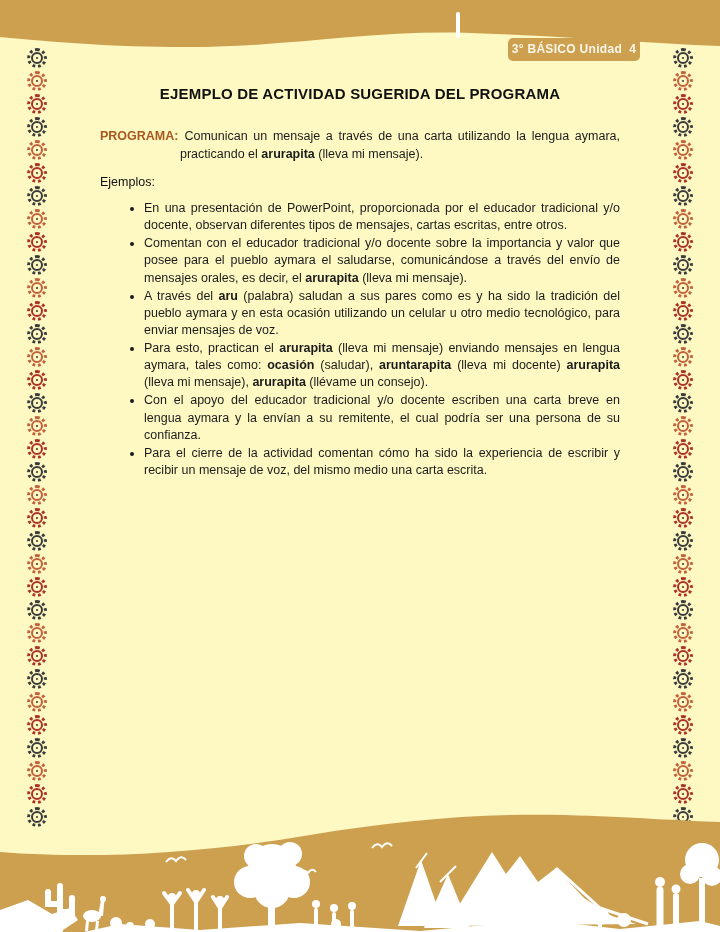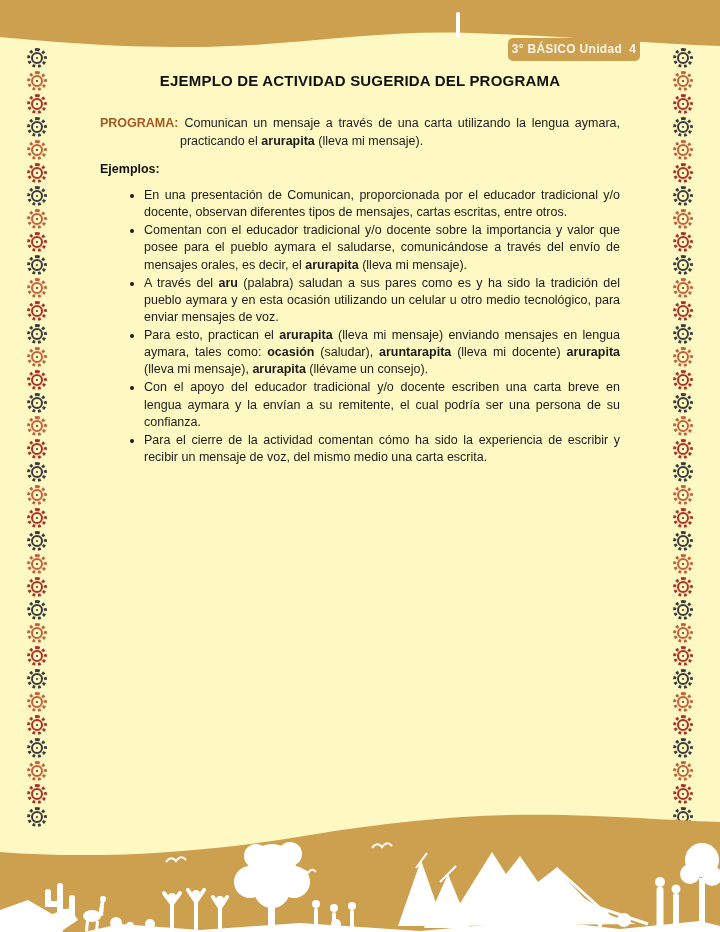--- a/index.html
+++ b/index.html
@@ -39,41 +39,41 @@
     width:20px;height:20px;box-sizing:border-box;position:relative;
     border-radius:50%;border:3px dotted var(--c);margin-bottom:3px;flex:none;
   }
   .motif::before{
     content:"";position:absolute;inset:1px;border:2px solid var(--c);border-radius:50%;
   }
   .motif::after{
     content:"";position:absolute;inset:6px;background:#3C2E24;border-radius:50%;
   }
   
-  .content{position:absolute;left:100px;top:72px;width:520px;}
+  .content{position:absolute;left:100px;top:85px;width:520px;}
   .doc-title{
     margin:0;font-size:15px;font-weight:bold;text-align:center;color:#111;
     letter-spacing:.2px;
   }
   .eje-banner{
     margin-top:36px;background:var(--banner-bg);
     padding:9px 6px 10px 6px;text-align:center;
     font-family:"Liberation Serif",serif;font-weight:bold;font-size:19px;
     color:var(--banner-text);line-height:1.28;letter-spacing:.2px;
   }
   .eje-banner span{display:block;}
   .context-heading{
     margin:36px 0 0 0;font-size:17px;font-weight:bold;color:var(--accent-heading);
   }
   .activity{
     margin:26px 0 0 0;font-size:12.5px;line-height:1.4;text-align:justify;
     padding-left:80px;text-indent:-80px;
   }
   .activity .label{font-weight:bold;color:var(--accent-heading);margin-right:6px;}
-  .examples-heading{margin:12px 0 0 0;font-size:12.5px;font-weight:bold;color:#111;}
+  .examples-heading{margin:12px 0 0 0;font-size:12.5px;font-weight:normal;color:#111;}
   ul.examples{
     margin:11px 0 0 0;padding-left:44px;list-style:disc;
   }
   ul.examples li{
     font-size:12.5px;line-height:1.37;text-align:justify;margin:0 0 1px 0;
   }
   b{font-weight:bold;}
   
   .footer-art{position:absolute;left:0;bottom:0;width:720px;height:142px;display:block;}
 </style>
@@ -165,21 +165,21 @@
   <main class="content">
     <h1 class="doc-title">EJEMPLO DE ACTIVIDAD SUGERIDA DEL PROGRAMA</h1>
 
 
 
     <p class="activity"><span class="label">PROGRAMA:</span><span><span>Comunican un mensaje a través de una carta utilizando la lengua aymara, practicando el </span><b>arurapita</b><span> (lleva mi mensaje).</span></span></p>
 
     <h3 class="examples-heading">Ejemplos:</h3>
 
     <ul class="examples" id="examples-list">
-        <li><span>En una presentación de Comunican, proporcionada por el educador tradicional y/o docente, observan diferentes tipos de mensajes, cartas escritas, entre otros.</span></li>
+        <li><span>En una presentación de PowerPoint, proporcionada por el educador tradicional y/o docente, observan diferentes tipos de mensajes, cartas escritas, entre otros.</span></li>
         <li><span>Comentan con el educador tradicional y/o docente sobre la importancia y valor que posee para el pueblo aymara el saludarse, comunicándose a través del envío de mensajes orales, es decir, el </span><b>arurapita</b><span> (lleva mi mensaje).</span></li>
         <li><span>A través del </span><b>aru</b><span> (palabra) saludan a sus pares como es y ha sido la tradición del pueblo aymara y en esta ocasión utilizando un celular u otro medio tecnológico, para enviar mensajes de voz.</span></li>
         <li><span>Para esto, practican el </span><b>arurapita</b><span> (lleva mi mensaje) enviando mensajes en lengua aymara, tales como: </span><b>ocasión</b><span> (saludar), </span><b>aruntarapita</b><span> (lleva mi docente) </span><b>arurapita</b><span> (lleva mi mensaje), </span><b>arurapita</b><span> (llévame un consejo).</span></li>
         <li><span>Con el apoyo del educador tradicional y/o docente escriben una carta breve en lengua aymara y la envían a su remitente, el cual podría ser una persona de su confianza.</span></li>
         <li><span>Para el cierre de la actividad comentan cómo ha sido la experiencia de escribir y recibir un mensaje de voz, del mismo medio una carta escrita.</span></li>
       </ul>
   </main>
 
   <svg class="footer-art" viewBox="0 0 720 142" aria-hidden="true">
     <path d="M0,62 C100,70 210,62 310,45 C400,30 480,23 565,25 C630,27 685,31 720,32 L720,142 L0,142 Z" fill="#CDA050"></path>

